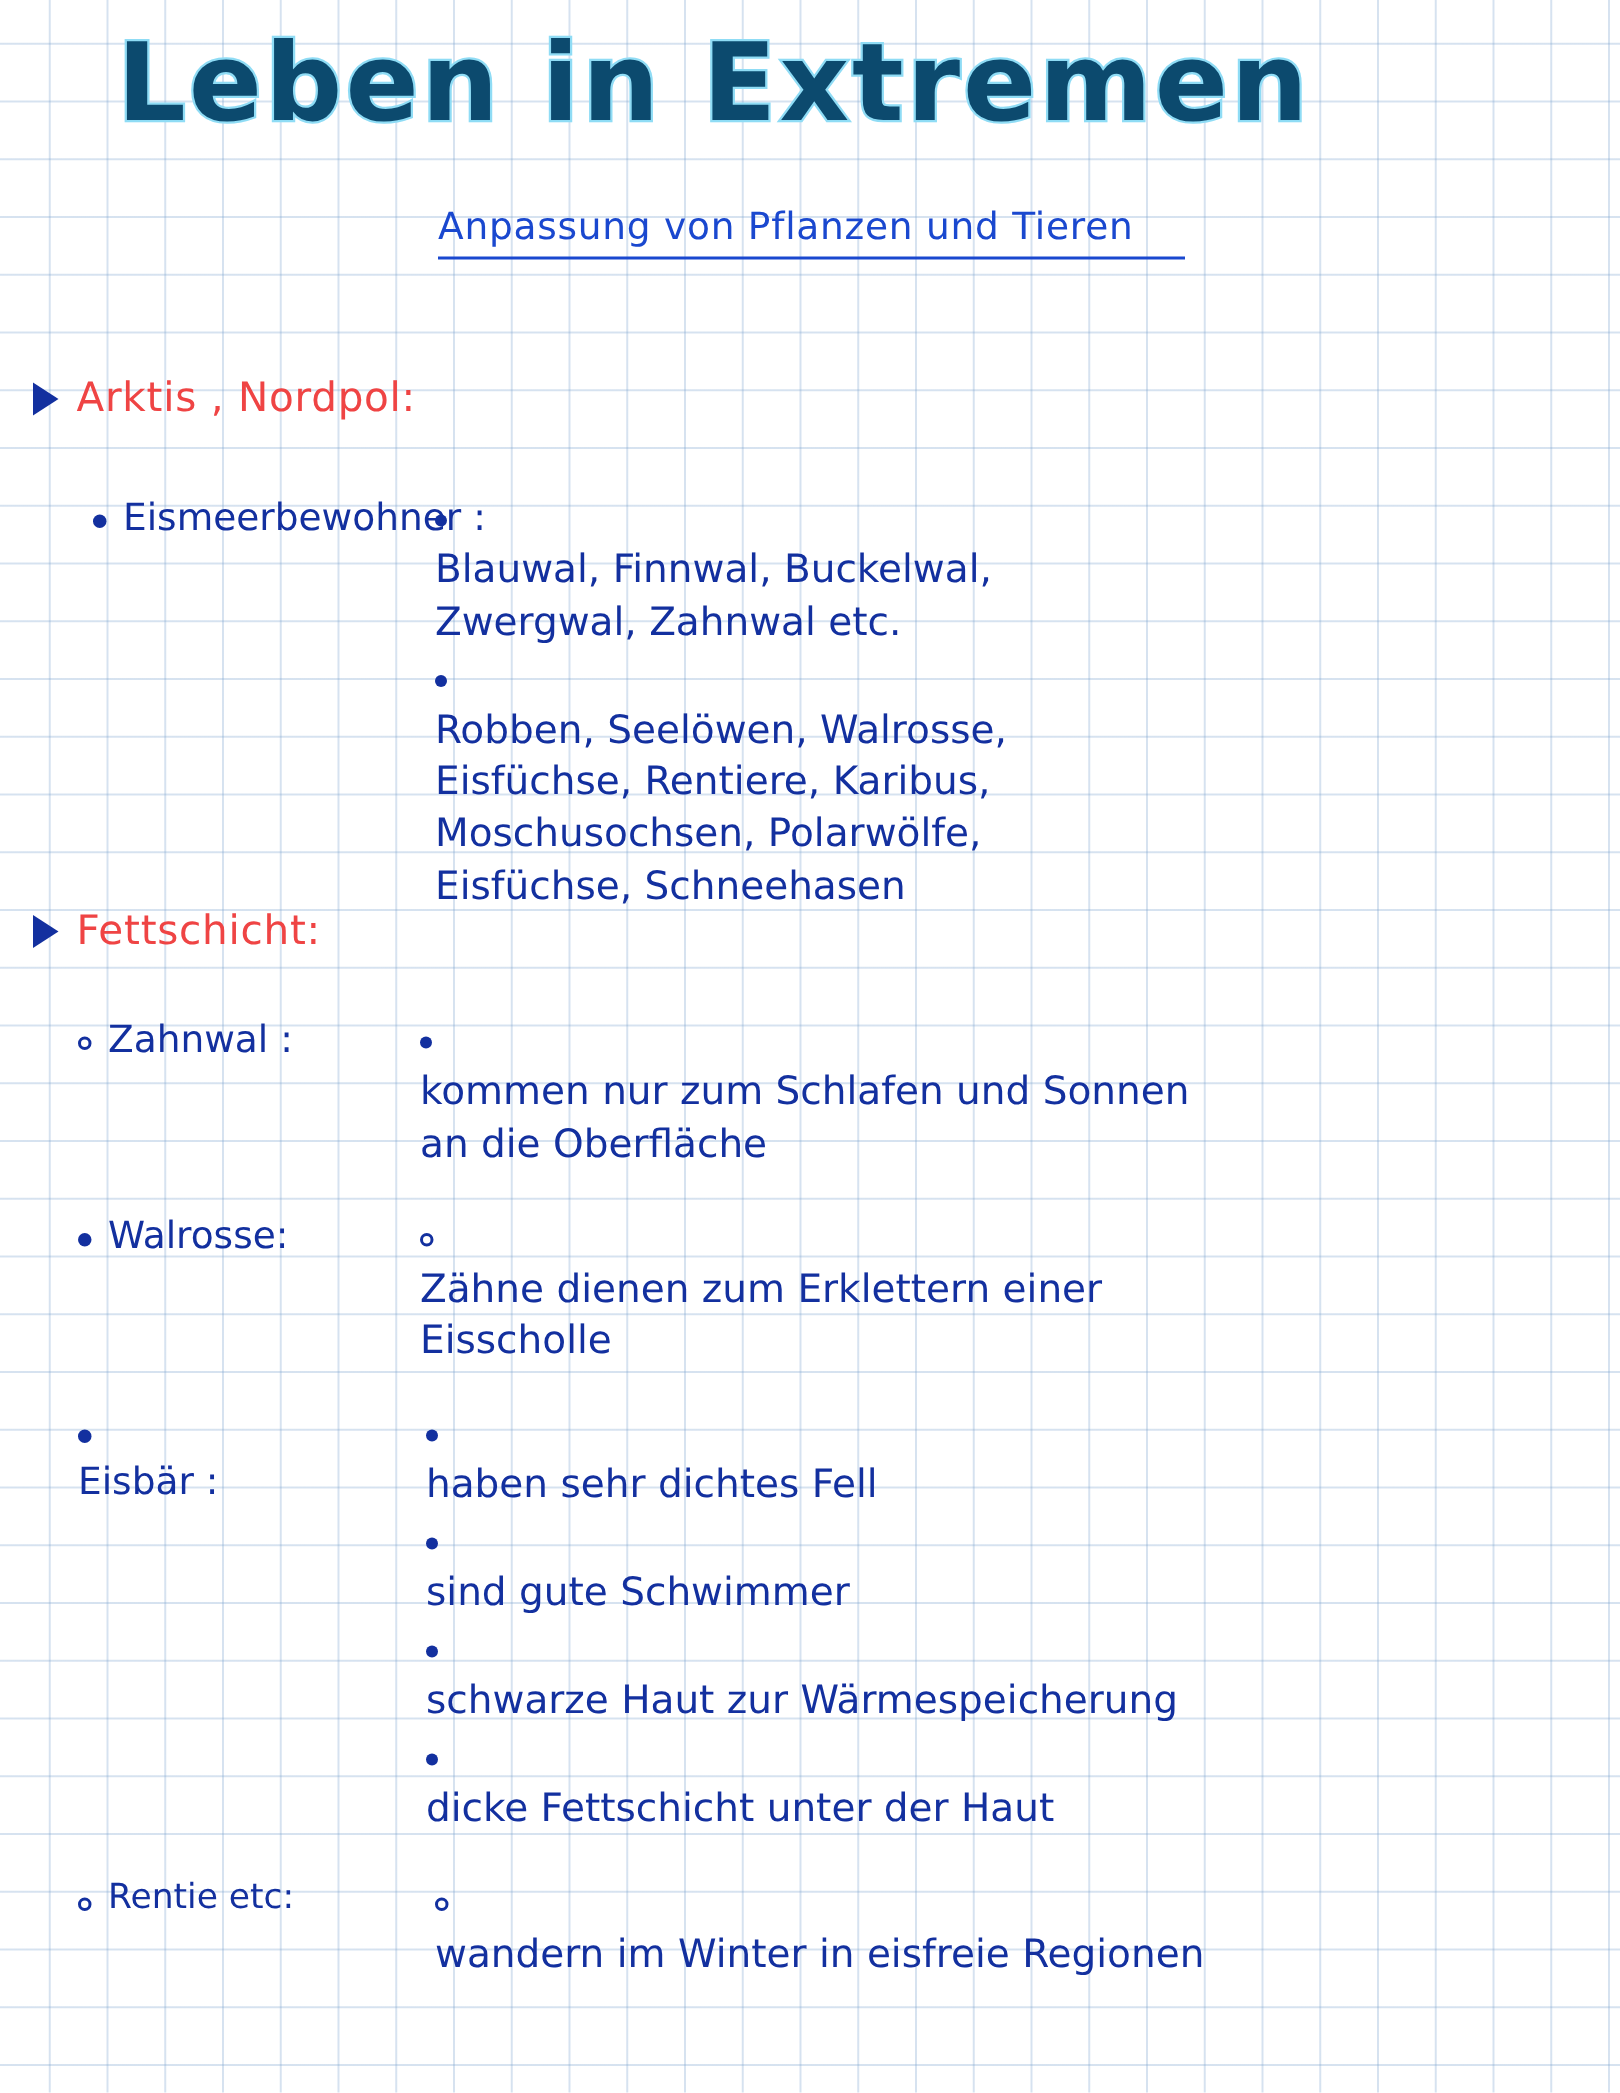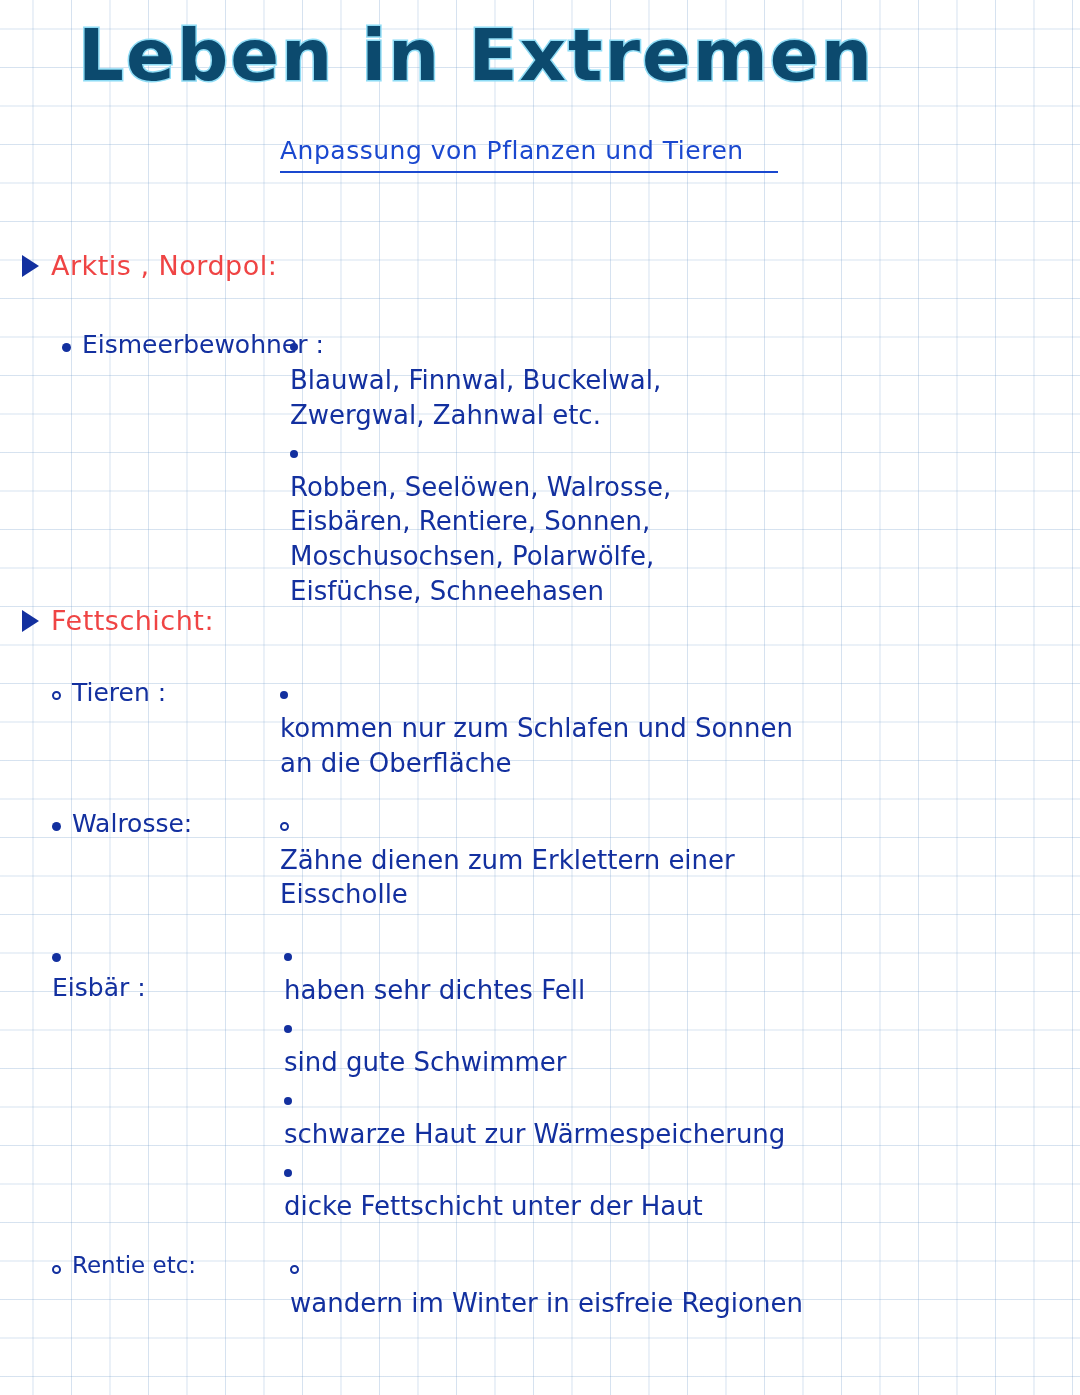--- a/index.html
+++ b/index.html
@@ -44,21 +44,21 @@
     font-weight: bold;
     letter-spacing: 2px;
     color: #0c4a6e;
     -webkit-text-stroke: 3px #8fdcf5;
     paint-order: stroke fill;
     line-height: 1.05;
     white-space: nowrap;
   }
   .subtitle {
     position: absolute;
-    left: 280px;
+    left: 292px;
     top: 136px;
     font-size: 25px;
     color: #1a48cf;
     font-family: "DejaVu Sans", sans-serif;
     letter-spacing: 0.5px;
     border-bottom: 2.5px solid #1a48cf;
     padding-bottom: 6px;
     width: 498px;
   }
 
@@ -180,41 +180,41 @@
       </div>
       <div class="sublist">
         <div class="subrow">
           <span class="dot-sm"></span>
           <span class="subtext" style="white-space:pre-line">Blauwal, Finnwal, Buckelwal,
 Zwergwal, Zahnwal etc.</span>
         </div>
         <div class="subrow">
           <span class="dot-sm"></span>
           <span class="subtext" style="white-space:pre-line">Robben, Seelöwen, Walrosse,
-Eisbären, Rentiere, Sonnen,
+Eisfüchse, Rentiere, Karibus,
 Moschusochsen, Polarwölfe,
 Eisfüchse, Schneehasen</span>
         </div>
       </div>
     </div>
   </div>
 
   <div class="section" id="sec-anpassungen">
     <div class="sec-head">
       <span class="tri"></span>
       <span class="sec-title">Fettschicht:</span>
     </div>
   </div>
 
   <div id="anp-body">
 
     <div class="entry">
       <div class="entry-label">
         <span class="ring"></span>
-        <span class="label">Tieren :</span>
+        <span class="label">Zahnwal :</span>
       </div>
       <div class="sublist">
         <div class="subrow">
           <span class="dot-sm"></span>
           <span class="subtext" style="white-space:pre-line">kommen nur zum Schlafen und Sonnen
 an die Oberfläche</span>
         </div>
       </div>
     </div>
 

